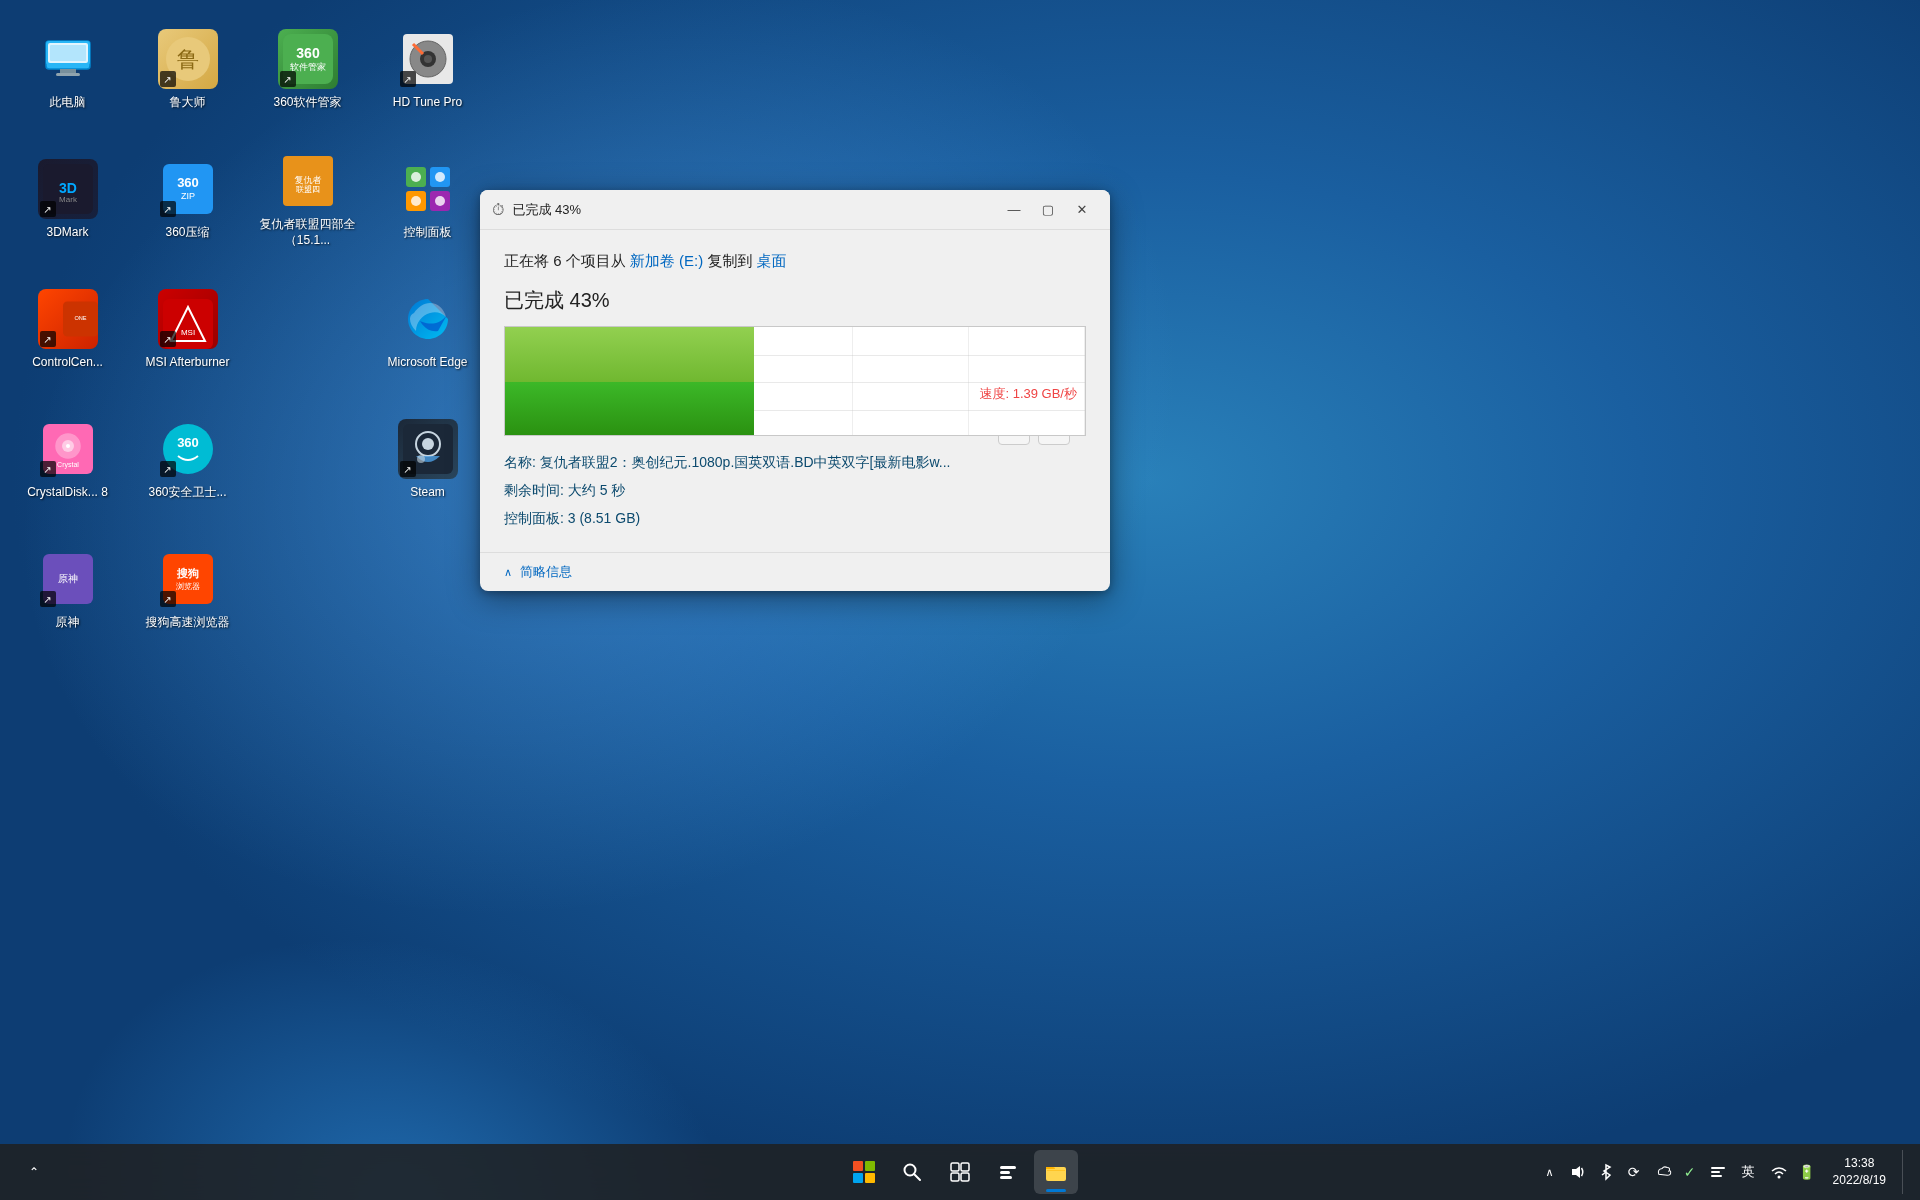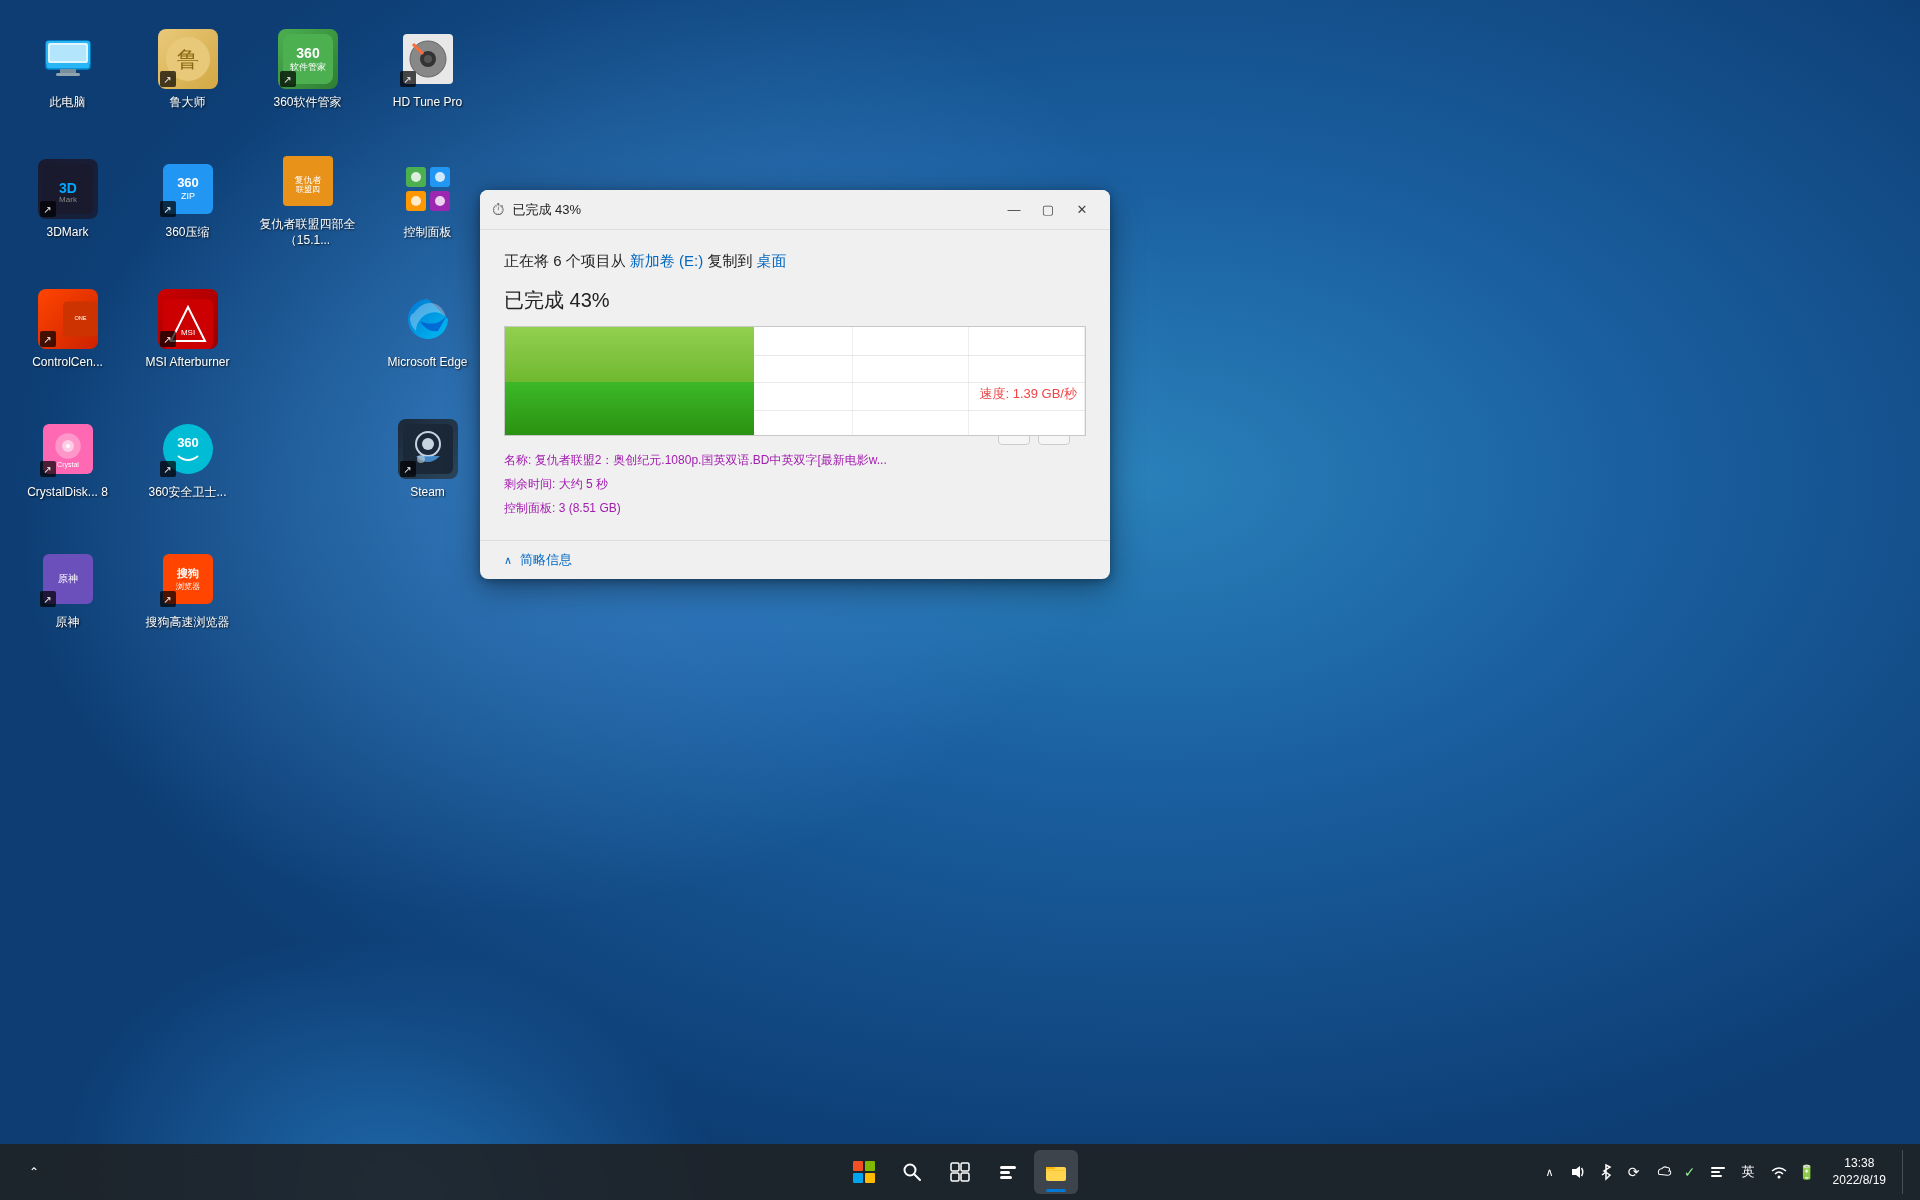--- a/index.html
+++ b/index.html
@@ -301,22 +301,22 @@
       position: absolute;
       right: 8px;
       top: 50%;
       transform: translateY(-50%);
       font-size: 13px;
       color: #ef4444;
       margin-top: 12px;
     }
 
     .copy-info {
-      font-size: 12px;
-      color: #a21caf;
+      font-size: 14px;
+      color: #0c4a6e;
       line-height: 2;
     }
 
     .copy-info-line {
       display: block;
     }
 
     .copy-controls {
       display: flex;
       gap: 8px;

